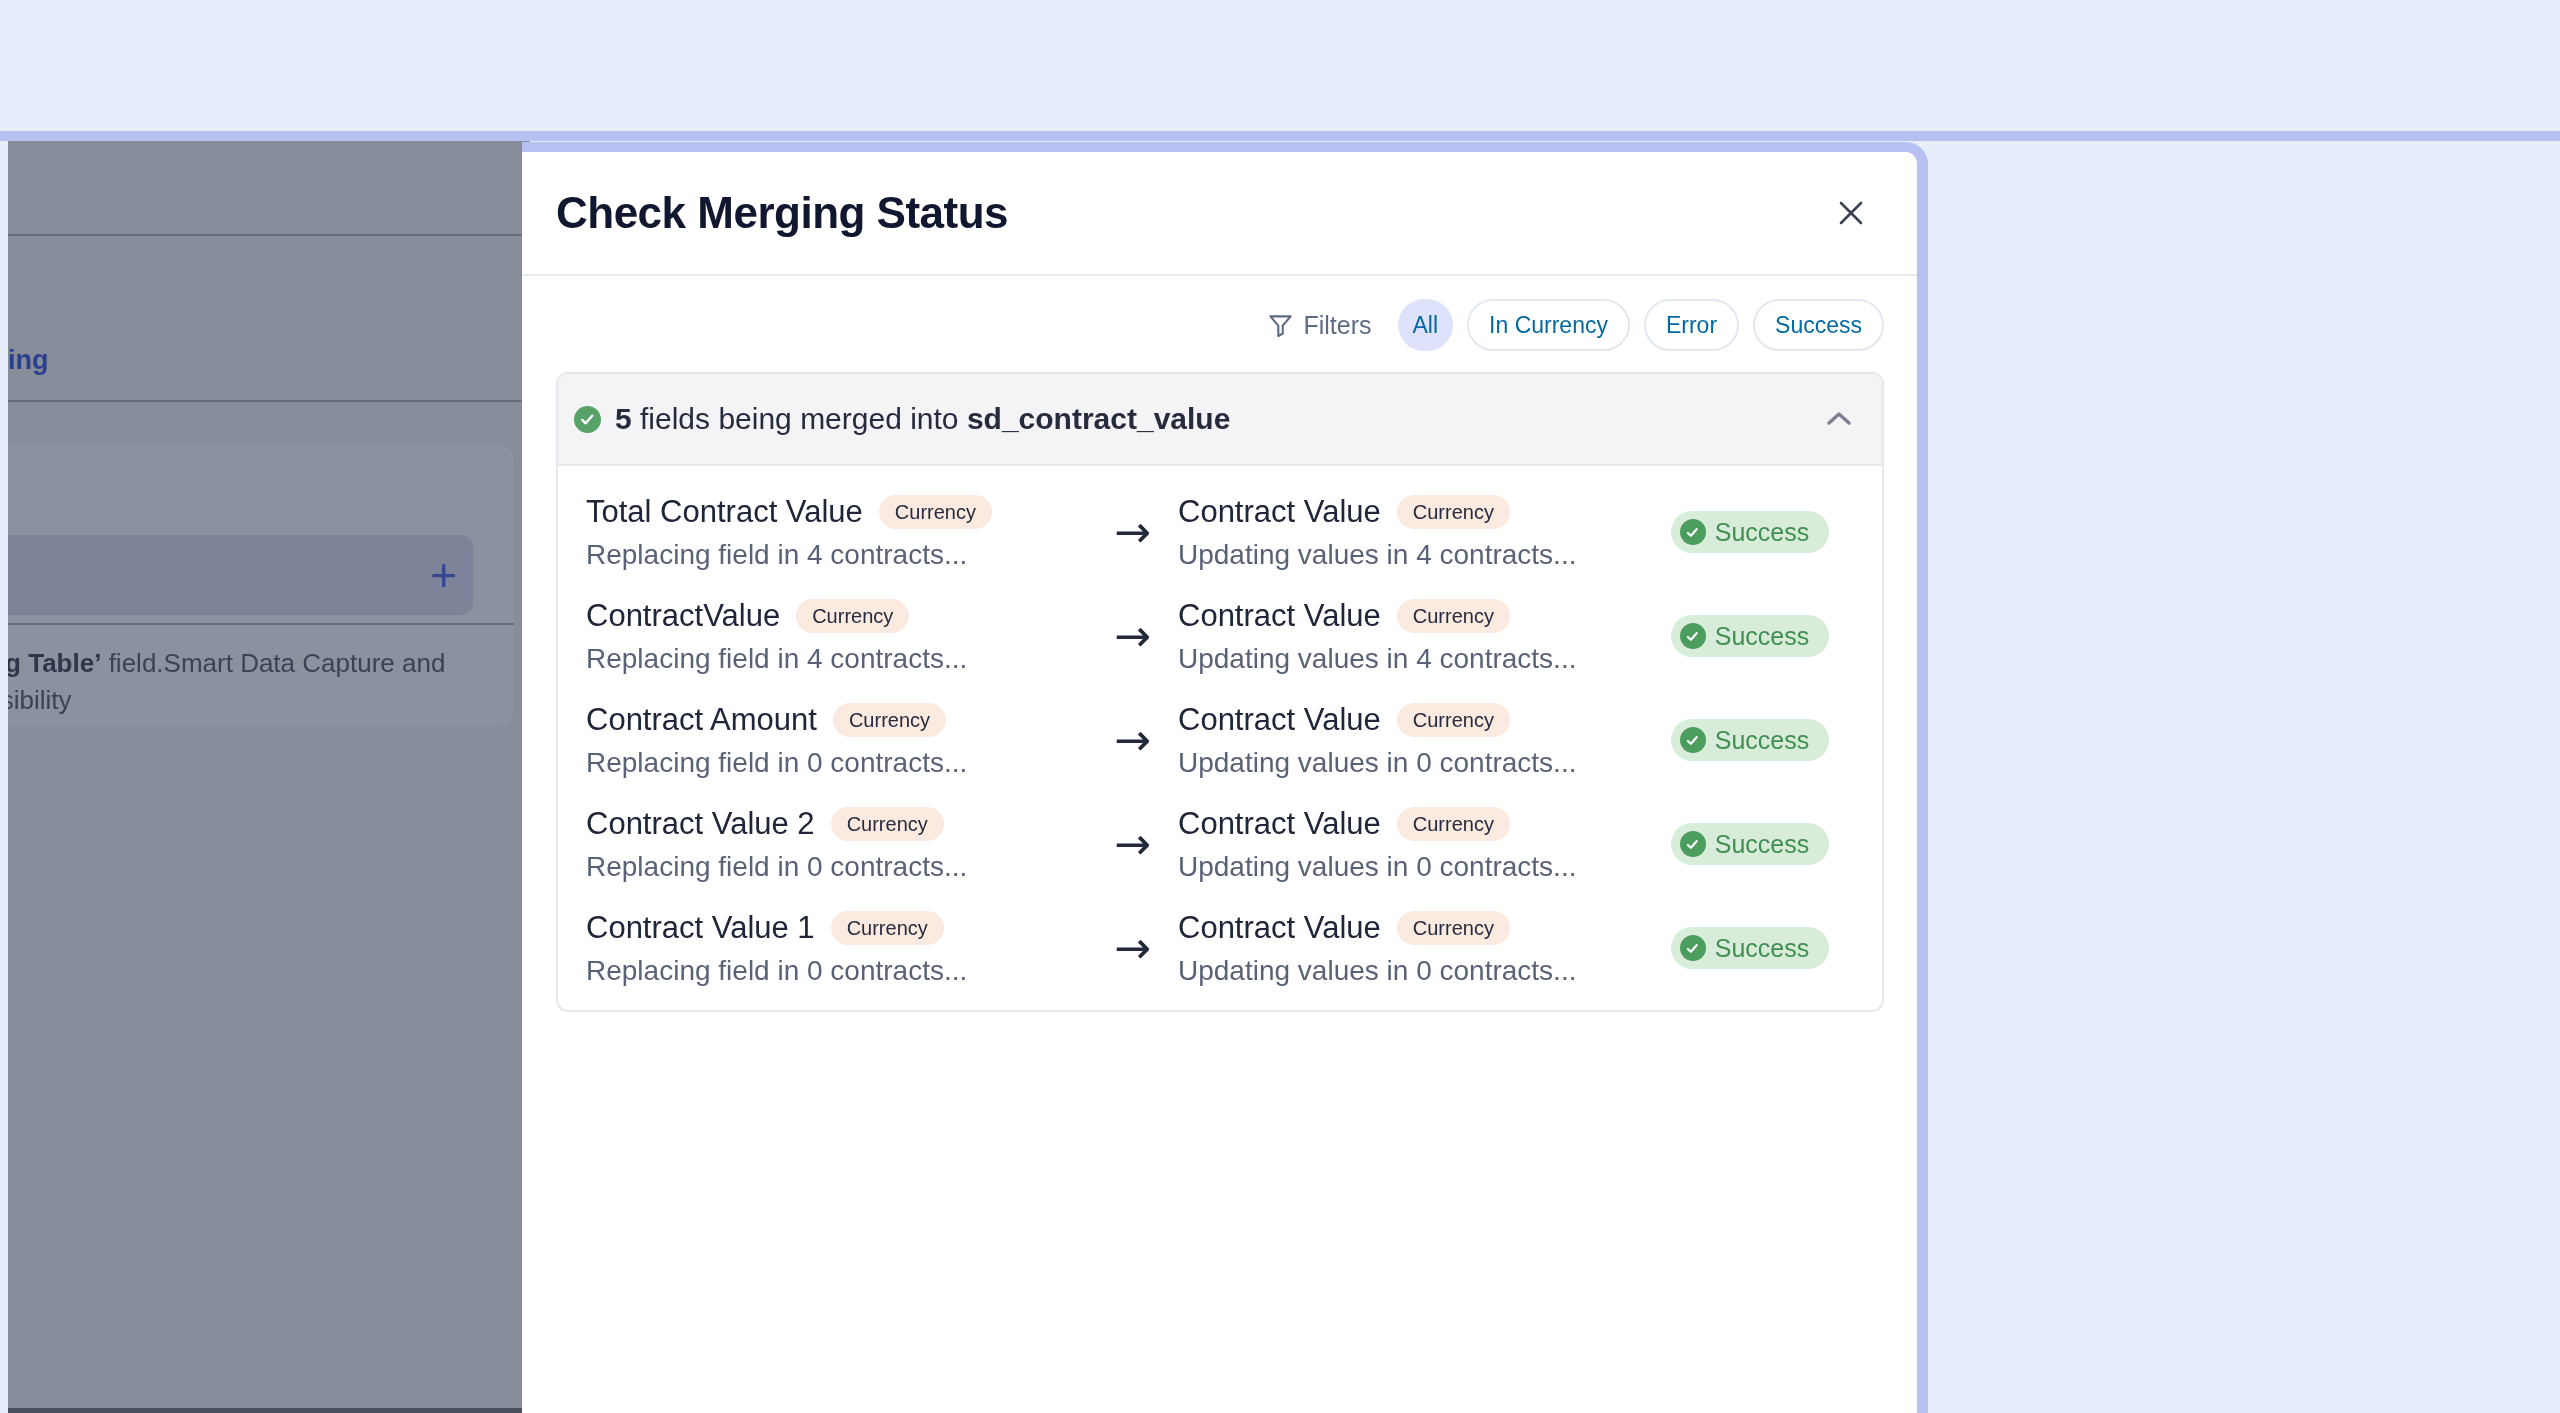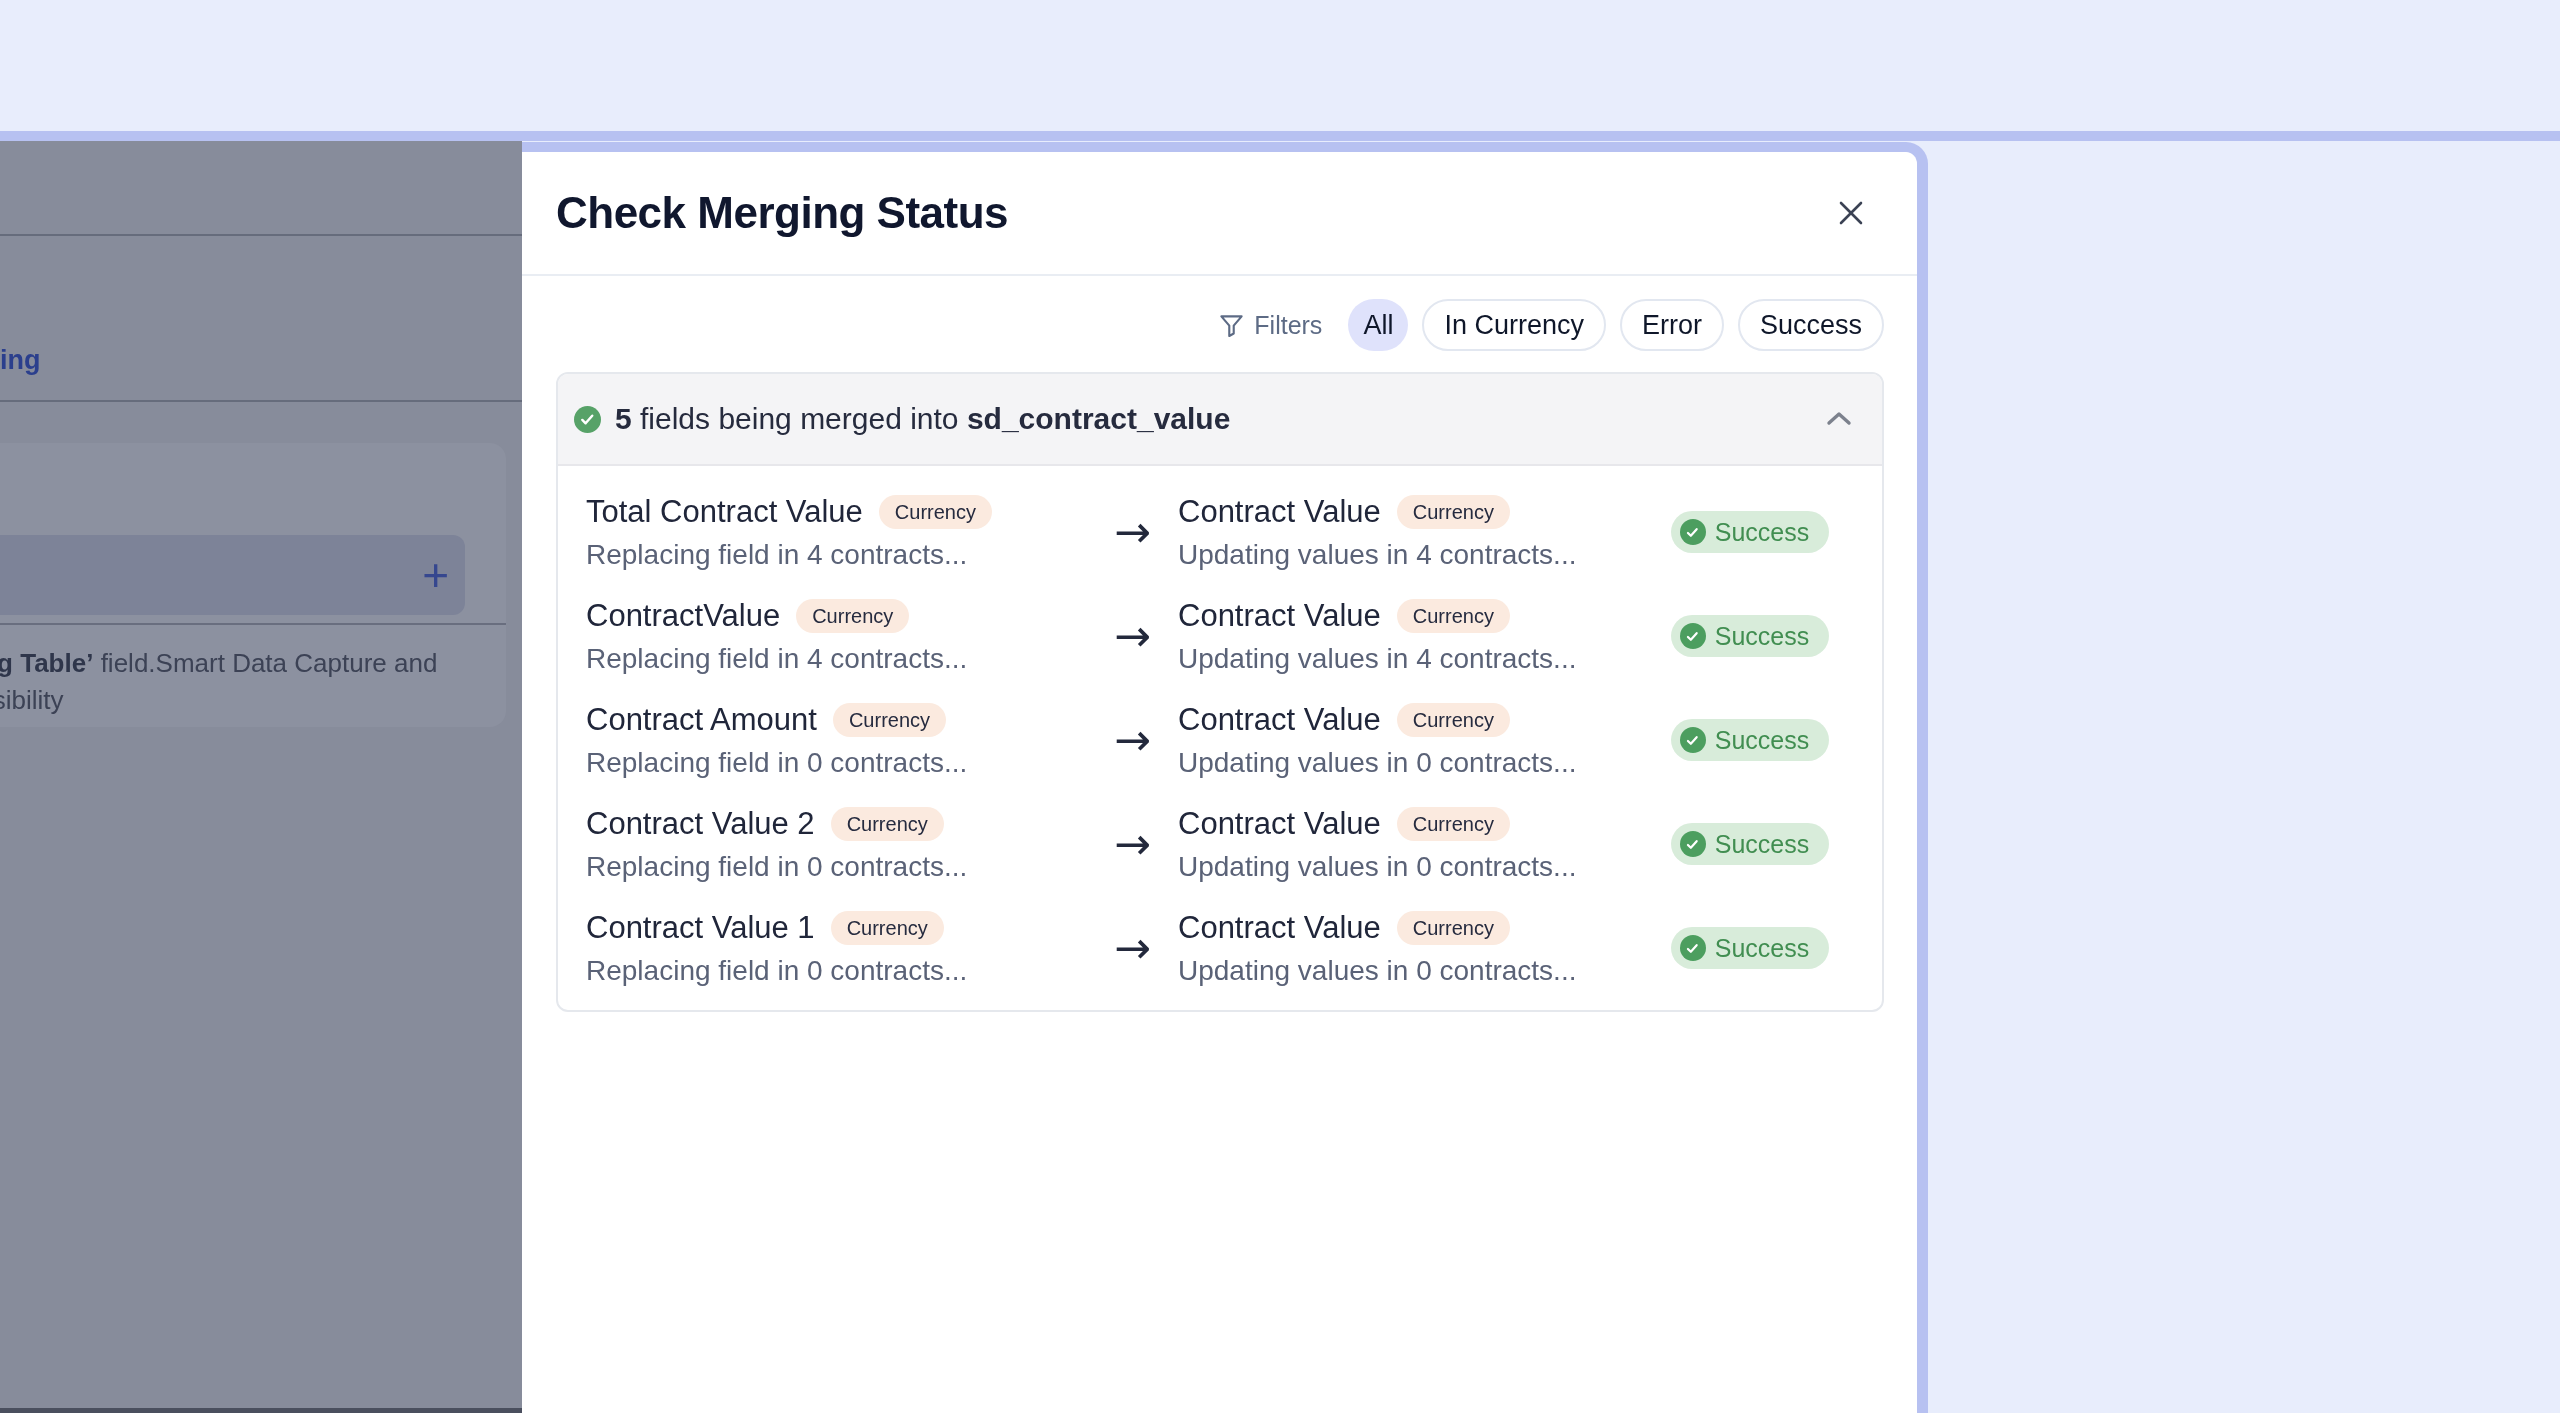--- a/index.html
+++ b/index.html
@@ -18,21 +18,21 @@
     font-family:"Liberation Sans","DejaVu Sans",sans-serif;
     background:var(--lavender);
     position:relative;
     color:var(--ink);
   }
 
   
   .top-strip{position:absolute;left:0;top:131px;width:2560px;height:10px;background:var(--peri);}
 
   
-  .backdrop{position:absolute;left:0;top:141px;width:522px;height:1272px;background:var(--scrim);overflow:hidden;}
+  .backdrop{position:absolute;left:8px;top:141px;width:522px;height:1272px;background:var(--scrim);overflow:hidden;}
   .bd-band1{height:95px;border-bottom:2px solid rgba(62,68,86,.45);}
   .bd-band2{height:166px;border-bottom:2px solid rgba(62,68,86,.45);display:flex;align-items:flex-end;padding:0 0 26px 0;}
   .bd-link{font-size:27px;font-weight:600;color:#2b3f8d;line-height:1;}
   .bd-panel{margin-top:41px;margin-left:-30px;width:536px;height:284px;background:#8c91a0;border-radius:16px;overflow:hidden;}
   .bd-input{margin-top:92px;width:495px;height:80px;background:#7d8398;border-radius:12px;display:flex;align-items:center;justify-content:flex-end;padding-right:16px;}
   .bd-plus{font-size:46px;font-weight:300;color:#36478f;line-height:1;}
   .bd-divider{margin-top:8px;border-top:2px solid rgba(62,68,86,.45);}
   .bd-note{padding:20px 10px 0 4px;font-size:26px;line-height:37px;color:#3c4255;}
   .bd-note b{color:#2f364b;}
   .bd-taskbar{position:absolute;left:0;bottom:0;width:522px;height:5px;background:#4a4f5e;}
@@ -43,21 +43,21 @@
     background:#fff;border-top:10px solid var(--peri);border-right:11px solid var(--peri);
     border-top-right-radius:22px;
   }
   .modal-header{height:124px;display:flex;align-items:center;justify-content:space-between;
     padding:0 44px 0 34px;border-bottom:2px solid #e9edf3;}
   .modal-title{font-size:44px;font-weight:700;letter-spacing:-.5px;color:var(--ink);}
   .close-btn{width:44px;height:44px;display:flex;align-items:center;justify-content:center;cursor:pointer;background:none;border:none;}
 
   .filters-row{display:flex;justify-content:flex-end;align-items:center;gap:14px;margin:29px 33px 0 34px;height:40px;}
   .filters-trigger{display:flex;align-items:center;gap:9px;color:var(--slate);font-size:25px;margin-right:12px;cursor:pointer;background:none;border:none;font-family:Liberation Sans, sans-serif;}
-  .pill{height:52px;border-radius:999px;display:flex;align-items:center;font-size:27px;color:#0f172a;background:#fff;border:2px solid #e2e7f0;padding:0 20px;cursor:pointer;font-family:inherit;}
+  .pill{height:52px;border-radius:999px;display:flex;align-items:center;font-size:23px;color:#0369a1;background:#fff;border:2px solid #e2e7f0;padding:0 20px;cursor:pointer;font-family:inherit;}
   .pill.active{background:#dfe2fb;border:none;padding:0 15px;}
 
   .card{margin:27px 33px 0 34px;border:2px solid var(--card-border);border-radius:12px;background:#fff;}
   .card-header{height:92px;background:#f4f4f6;border-bottom:2px solid #e7e7eb;display:flex;align-items:center;
     padding:0 28px 0 16px;gap:14px;border-radius:10px 10px 0 0;cursor:pointer;}
   .group-title{font-size:30px;color:#262b3e;font-weight:400;}
   .group-title b{font-weight:700;}
   .chev{margin-left:auto;display:flex;align-items:center;}
 
   .card-body{padding:14px 28px 10px 28px;}

